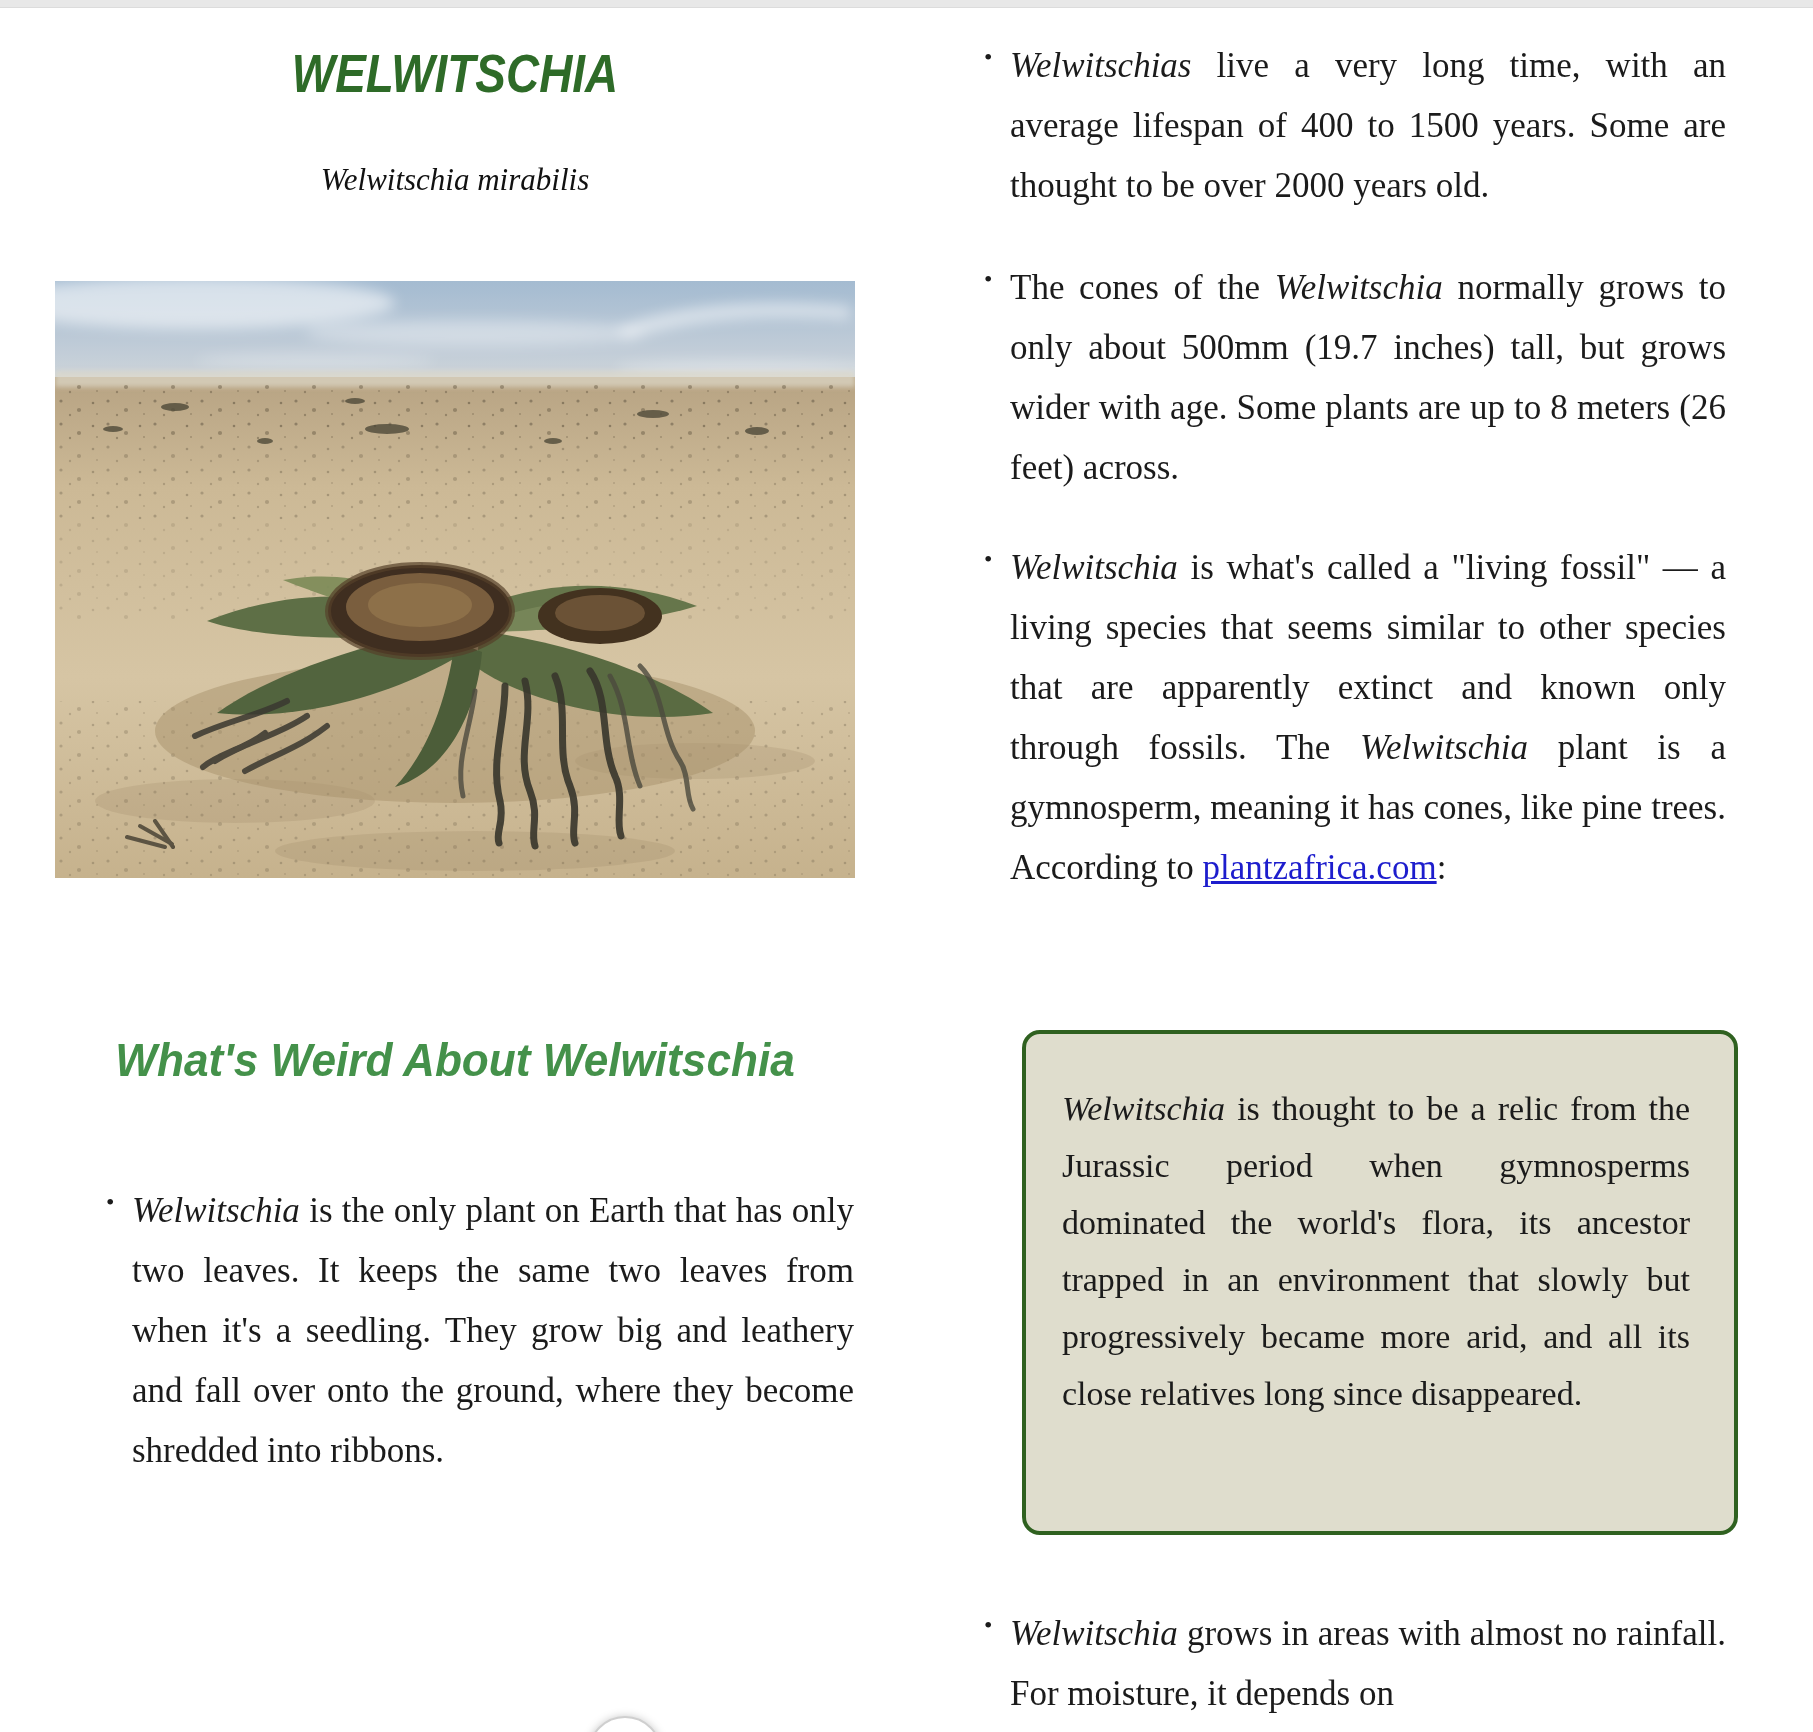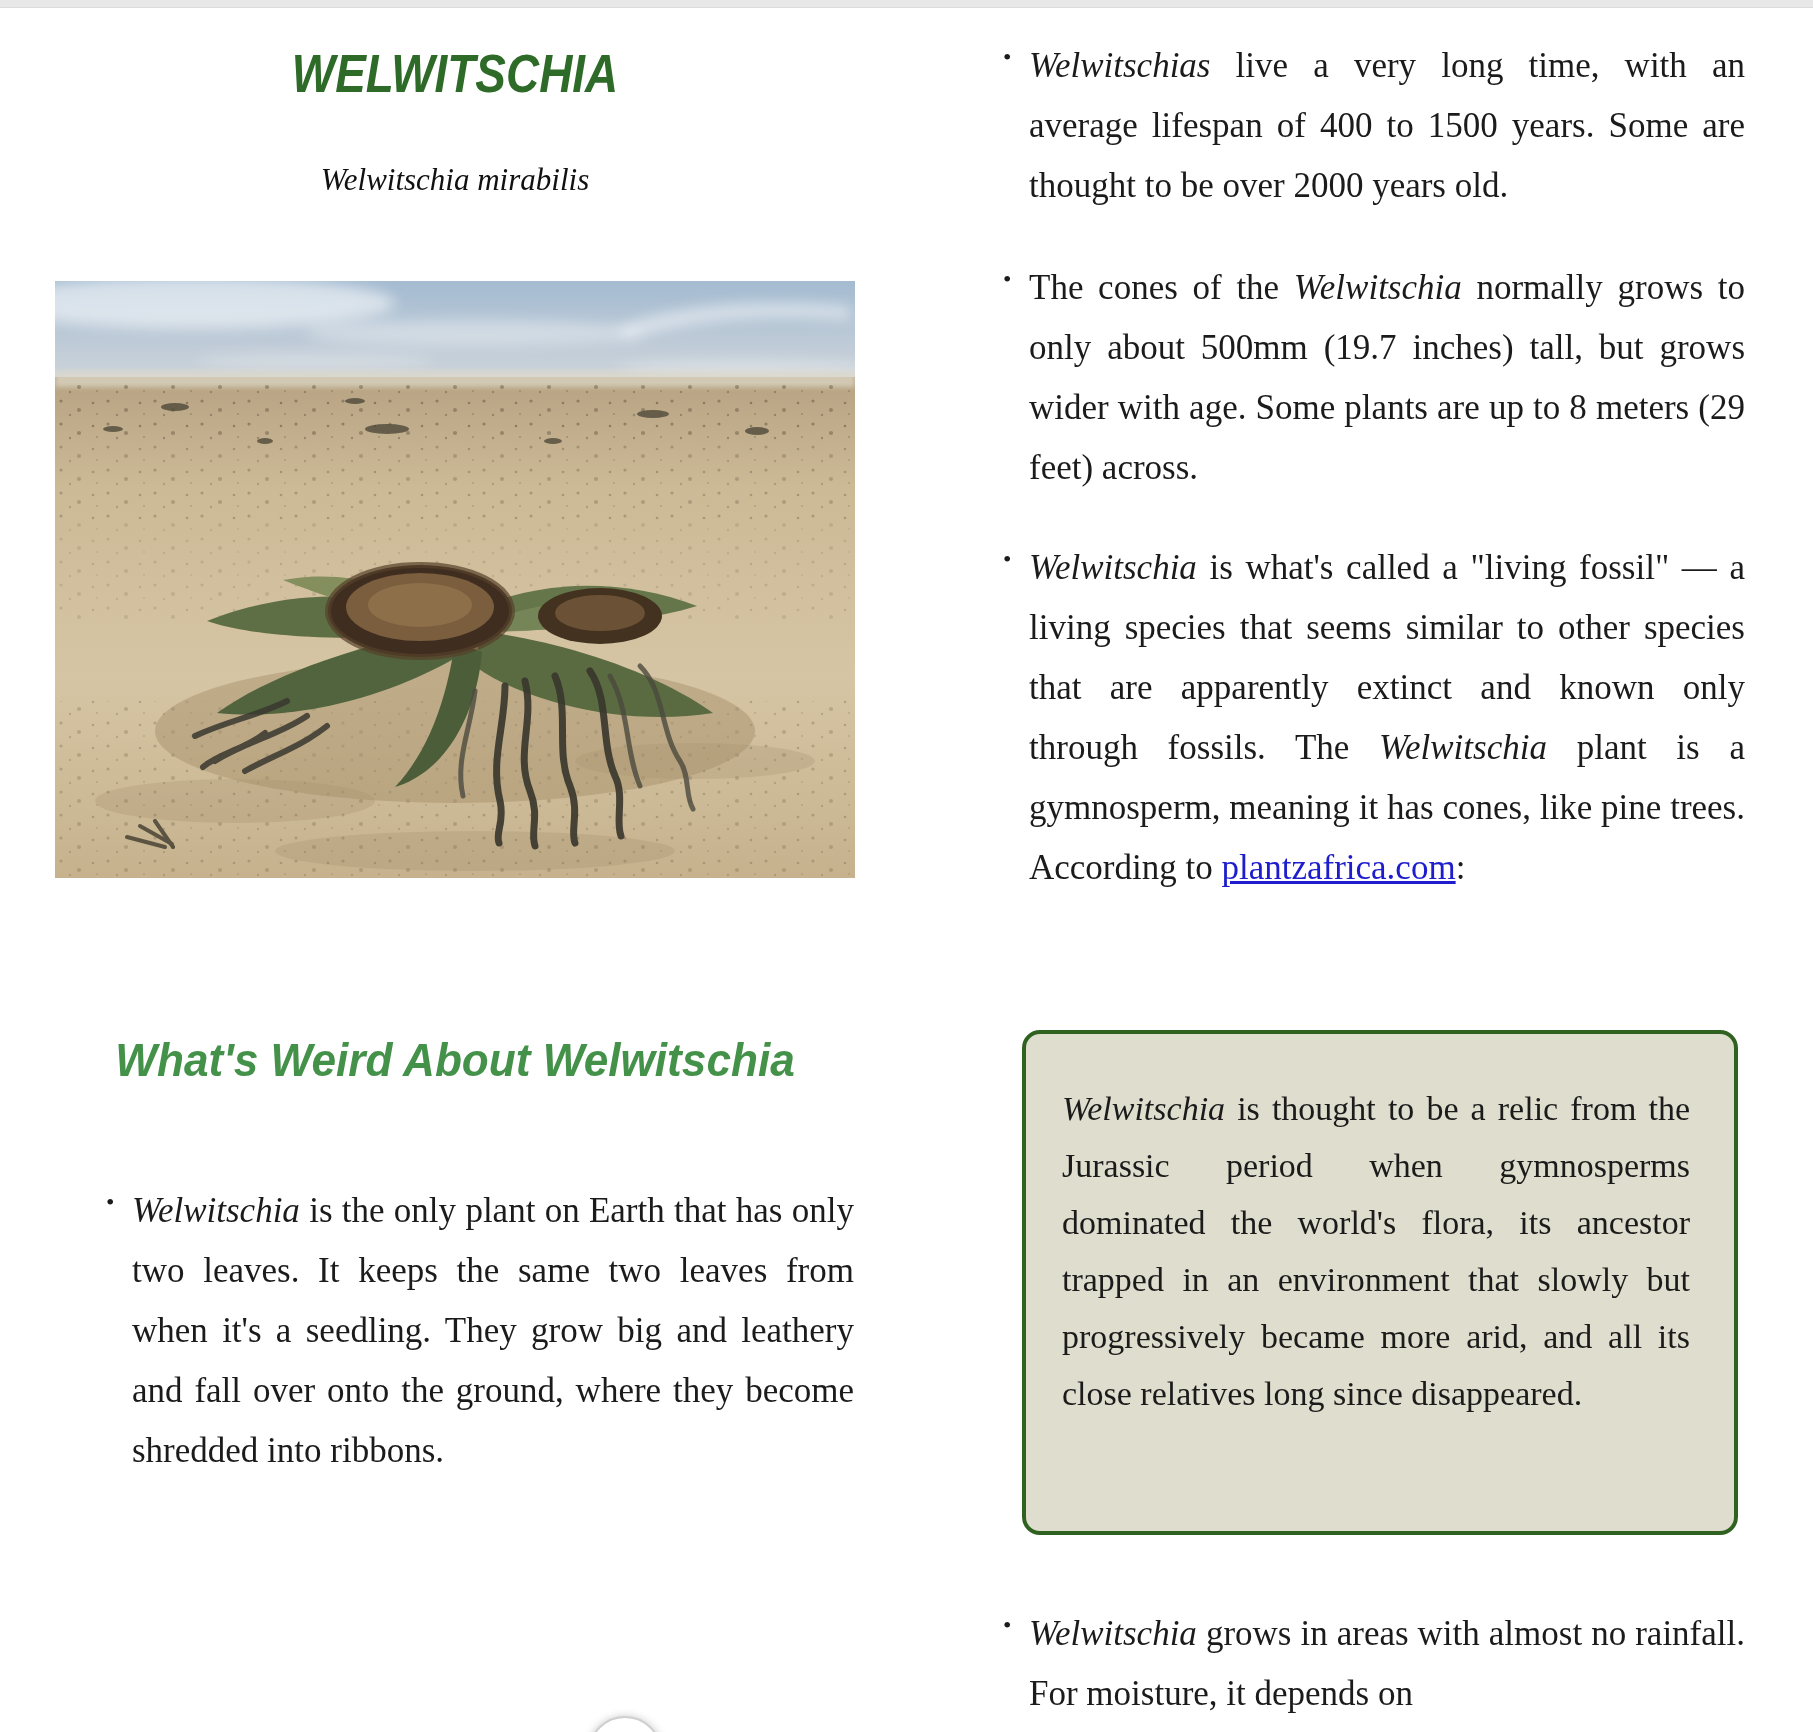--- a/index.html
+++ b/index.html
@@ -52,21 +52,21 @@
     position:absolute; margin:0;
     font-size:35px; line-height:60px;
     text-align:justify; color:var(--body-text, #1b1b1b);
   }
   .bullet-item::before {
     content:"\2022";
     position:absolute; left:-26px; top:9px;
     font-size:24px; line-height:1; color:var(--body-text, #1b1b1b);
   }
   #col-left .bullet-item { left:77px; width:722px; }
-  #col-right .bullet-item { left:0; width:716px;margin-left:19px; }
+  #col-right .bullet-item { left:0; width:716px; }
   a.link { color:var(--link-blue, #1d1dcd); text-decoration:underline; }
   i { font-style:italic; }
 
   
   .quote-box {
     position:absolute; top:996px; left:-28px; width:716px; min-height:505px;
     box-sizing:border-box;
     background:var(--box-bg, #dfddcd);
     border:4px solid var(--box-border, #2f6120);
     border-radius:18px;
@@ -210,21 +210,21 @@
 
     <h2 class="section-heading">What's Weird About Welwitschia</h2>
 
     <div class="bullet-item" style="top:1181px;"><i>Welwitschia</i><span> is the only plant on Earth that has only two leaves. It keeps the same two leaves from when it's a seedling. They grow big and leathery and fall over onto the ground, where they become shredded into ribbons.</span></div>
   </div>
 
   <div id="col-right">
 
     <div class="bullet-item" style="top:36px;"><i>Welwitschias</i><span> live a very long time, with an average lifespan of 400 to 1500 years. Some are thought to be over 2000 years old.</span></div>
 
-    <div class="bullet-item" style="top:258px;"><span>The cones of the </span><i>Welwitschia</i><span> normally grows to only about 500mm (19.7 inches) tall, but grows wider with age. Some plants are up to 8 meters (29 feet) across.</span></div>
+    <div class="bullet-item" style="top:258px;"><span>The cones of the </span><i>Welwitschia</i><span> normally grows to only about 500mm (19.7 inches) tall, but grows wider with age. Some plants are up to 8 meters (26 feet) across.</span></div>
 
     <div class="bullet-item" style="top:538px;"><i>Welwitschia</i><span> is what's called a "living fossil" — a living species that seems similar to other species that are apparently extinct and known only through fossils. The </span><i>Welwitschia</i><span> plant is a gymnosperm, meaning it has cones, like pine trees. According to </span><a href="#" class="link">plantzafrica.com</a><span>:</span></div>
 
     <blockquote class="quote-box"><i>Welwitschia</i><span> is thought to be a relic from the Jurassic period when gymnosperms dominated the world's flora, its ancestor trapped in an environment that slowly but progressively became more arid, and all its close relatives long since disappeared.</span></blockquote>
 
     <div class="bullet-item" style="top:1604px;"><i>Welwitschia</i><span> grows in areas with almost no rainfall. For moisture, it depends on</span></div>
   </div>
 
   <div class="fab-circle"></div>
 

